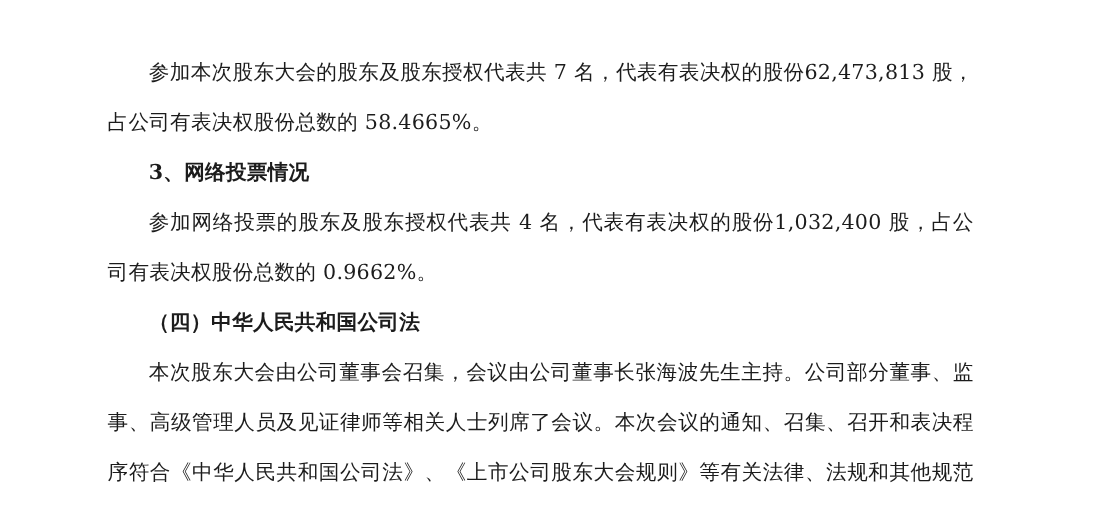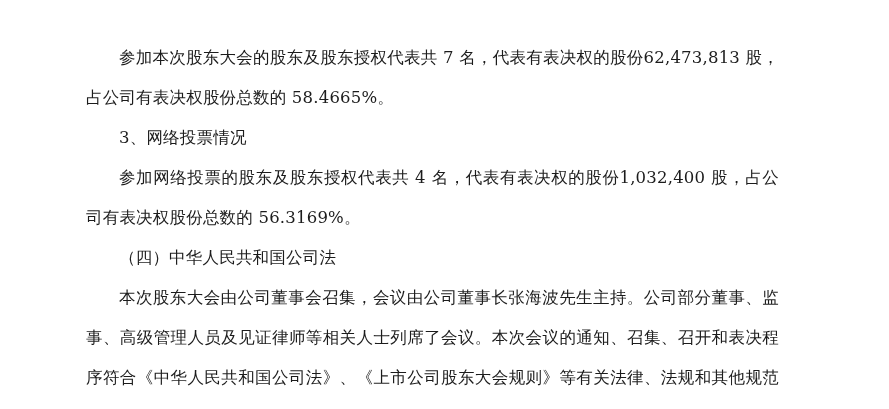--- a/index.html
+++ b/index.html
@@ -33,26 +33,27 @@
     text-justify: inter-ideograph;
     letter-spacing: 0.2px;
     color: #1c1c1c;
     white-space: pre-wrap;
   }
   .para.indent {
     text-indent: 2em;
   }
   .para.tight {
     text-align: left;
+    font-weight: bold;
   }
 </style>
 </head>
 <body>
 
 <div class="page">
   <div class="doc-body">
     <p class="para indent">参加本次股东大会的股东及股东授权代表共 7 名，代表有表决权的股份62,473,813 股，占公司有表决权股份总数的 58.4665%。</p>
     <p class="para indent tight">3、网络投票情况</p>
-    <p class="para indent">参加网络投票的股东及股东授权代表共 4 名，代表有表决权的股份1,032,400 股，占公司有表决权股份总数的 56.3169%。</p>
+    <p class="para indent">参加网络投票的股东及股东授权代表共 4 名，代表有表决权的股份1,032,400 股，占公司有表决权股份总数的 0.9662%。</p>
     <p class="para indent tight">（四）中华人民共和国公司法</p>
     <p class="para indent">本次股东大会由公司董事会召集，会议由公司董事长张海波先生主持。公司部分董事、监事、高级管理人员及见证律师等相关人士列席了会议。本次会议的通知、召集、召开和表决程序符合《中华人民共和国公司法》、《上市公司股东大会规则》等有关法律、法规和其他规范性文件以及《公司章程》的规定。</p>
   </div>
 </div>
 
 </body></html>

